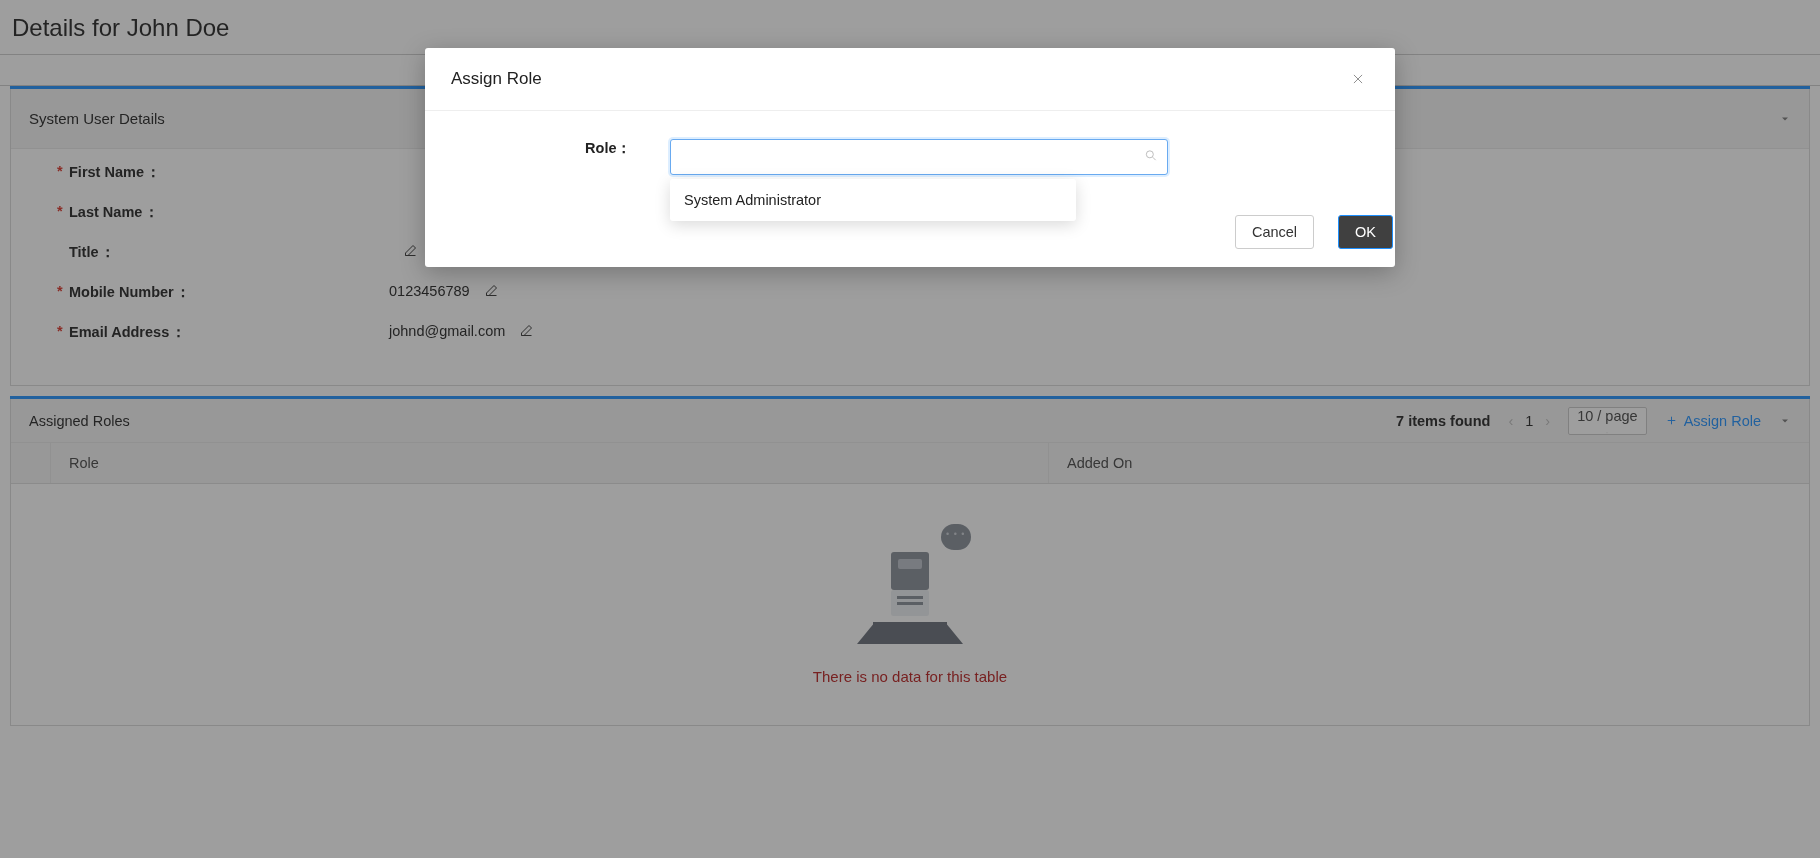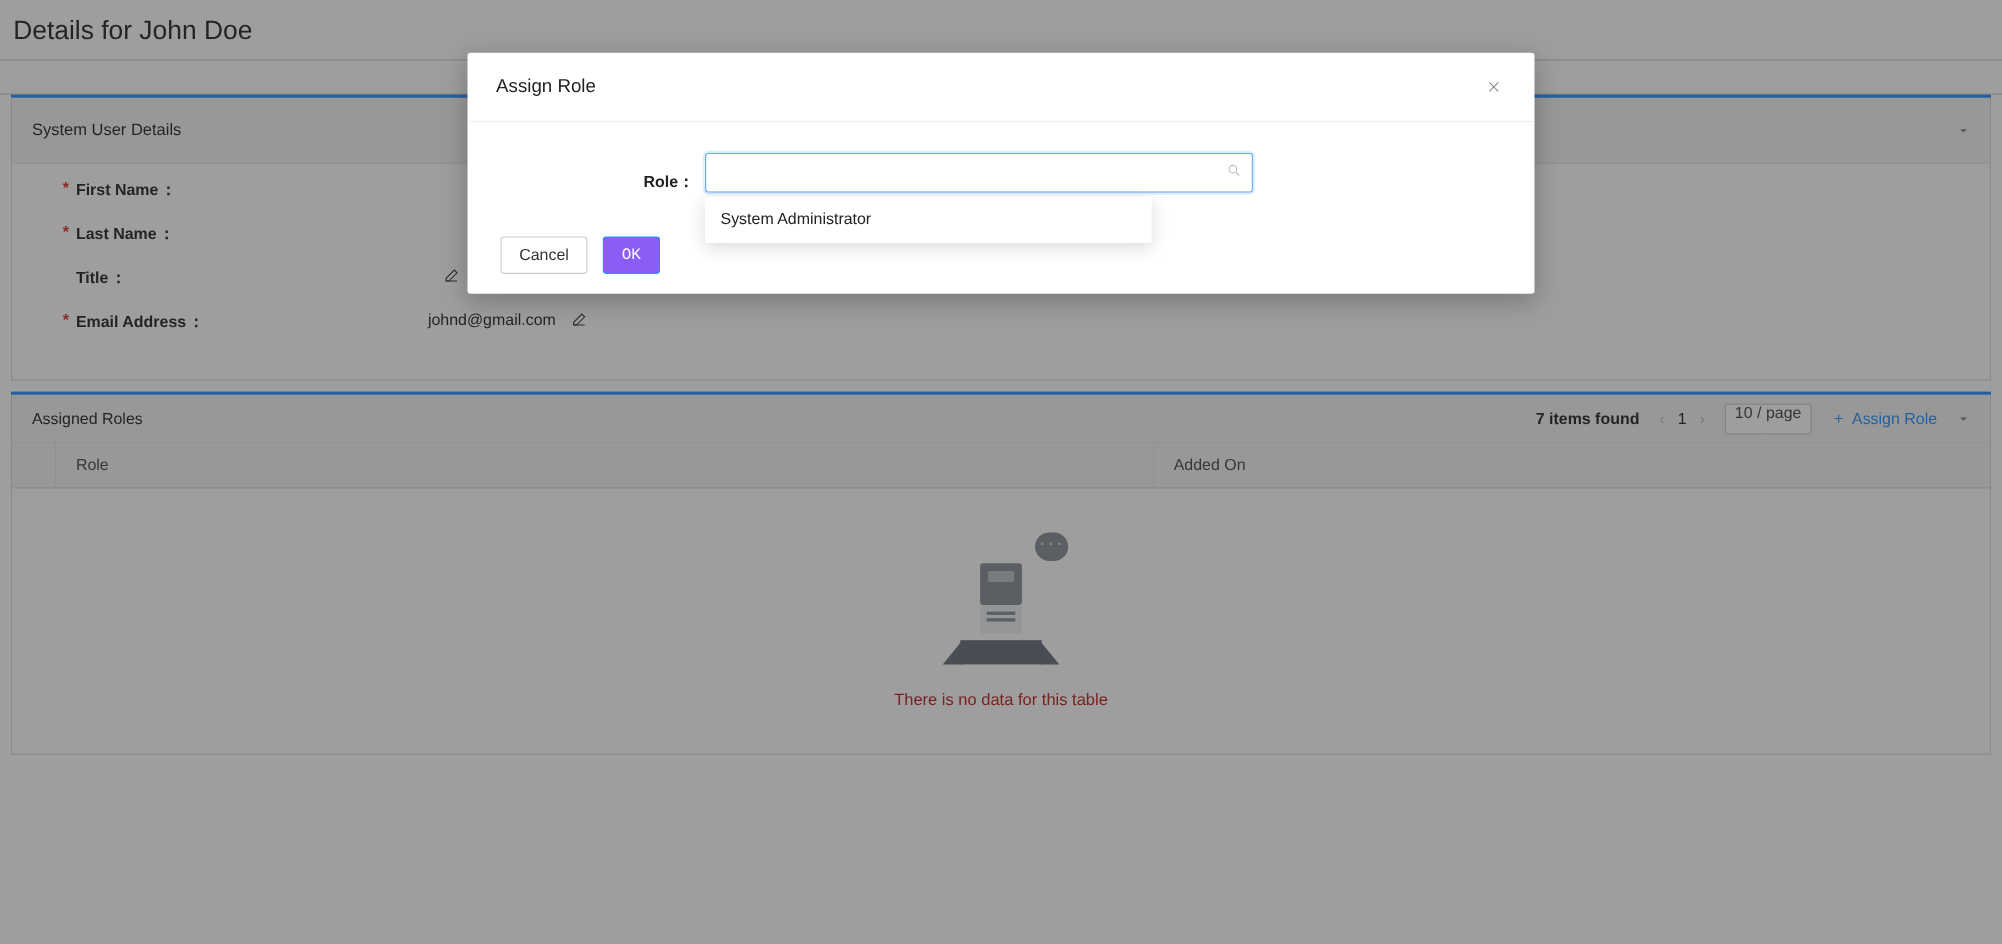--- a/index.html
+++ b/index.html
@@ -56,33 +56,33 @@
   .empty p { margin: 24px 0 0 0; font-size: 15px; }
 
   
   .overlay { position: absolute; inset: 0; background: rgba(40,40,40,0.45); }
   .modal { position: absolute; top: 48px; left: 50%; transform: translateX(-50%); width: 970px; background: #fff; border-radius: 3px; box-shadow: 0 6px 24px rgba(0,0,0,0.25); }
   .modal-head { display: flex; align-items: center; padding: 20px 26px; border-bottom: 1px solid #eee; }
   .modal-title { font-size: 17px; color: #222; }
   .modal-close { margin-left: auto; width: 22px; height: 22px; display: inline-flex; align-items: center; justify-content: center; cursor: pointer; color: #888; }
   .modal-close svg { width: 14px; height: 14px; stroke: currentColor; }
   .modal-body { padding: 28px 26px 28px 26px; min-height: 60px; }
-  .form-row { display: flex; align-items: flex-end; }
+  .form-row { display: flex; align-items: flex-start; gap: 29px; }
   .form-label { width: 190px; text-align: right; font-weight: 700; color: #222; padding-right: 10px; }
   .select-input { position: relative; width: 498px; }
   .select-input input { width: 100%; height: 36px; border: 1px solid #69aaf0; border-radius: 3px; padding: 0 34px 0 12px; font-size: 14.5px; outline: none; box-shadow: 0 0 0 2px rgba(30,144,255,0.15); }
   .select-input .mag { position: absolute; right: 10px; top: 50%; transform: translateY(-50%); color: #b8b8b8; }
   .select-input .mag svg { width: 14px; height: 14px; stroke: currentColor; fill: none; }
   .dropdown { position: absolute; top: 40px; left: 0; width: 406px; background: #fff; border-radius: 3px; box-shadow: 0 4px 16px rgba(0,0,0,0.15); padding: 4px 0; z-index: 5; }
   .dropdown .option { padding: 9px 14px; cursor: pointer; }
 
-  .modal-foot { display: flex; gap: 14px; padding: 12px 30px 18px; }
+  .modal-foot { display: flex; justify-content: flex-end; gap: 24px; padding: 12px 2px 18px; }
   .btn { height: 34px; padding: 0 16px; border-radius: 3px; font-size: 14.5px; cursor: pointer; display: inline-flex; align-items: center; }
   .btn-default { background: #fff; border: 1px solid #ccc; color: #333; }
-  .btn-primary { background: #8b5cf6; border: 1px solid #1e90ff; color: #fff; font-family: Liberation Mono, monospace; }
+  .btn-primary { background: #404040; border: 1px solid #1e90ff; color: #fff; }
 
 </style>
 </head>
 <body>
 
 <div class="page">
 
   <div class="page-title">Details for John Doe</div>
   <div class="thin-bar"></div>
 
@@ -102,20 +102,30 @@
         <div class="field-label required"><span>First Name</span><span class="colon">：</span></div>
         <span class="field-value"></span>
       </div>
       <div class="field-row">
         <div class="field-label required"><span>Last Name</span><span class="colon">：</span></div>
         <span class="field-value"></span>
       </div>
       <div class="field-row">
         <div class="field-label"><span>Title</span><span class="colon">：</span></div>
         <span class="field-value"></span>
+        <span class="edit-icon">
+            <svg viewBox="0 0 24 24">
+              <path d="M4 20h4L20 8l-4-4L4 16v4z" stroke-width="1.6"></path>
+              <path d="M4 20h16" stroke-width="1.6"></path>
+            </svg>
+          </span>
+      </div>
+      <div class="field-row">
+        <div class="field-label required"><span>Mobile Number</span><span class="colon">：</span></div>
+        <span class="field-value">0123456789</span>
         <span class="edit-icon">
             <svg viewBox="0 0 24 24">
               <path d="M4 20h4L20 8l-4-4L4 16v4z" stroke-width="1.6"></path>
               <path d="M4 20h16" stroke-width="1.6"></path>
             </svg>
           </span>
       </div>
       <div class="field-row">
         <div class="field-label required"><span>Email Address</span><span class="colon">：</span></div>
         <span class="field-value">johnd@gmail.com</span>

